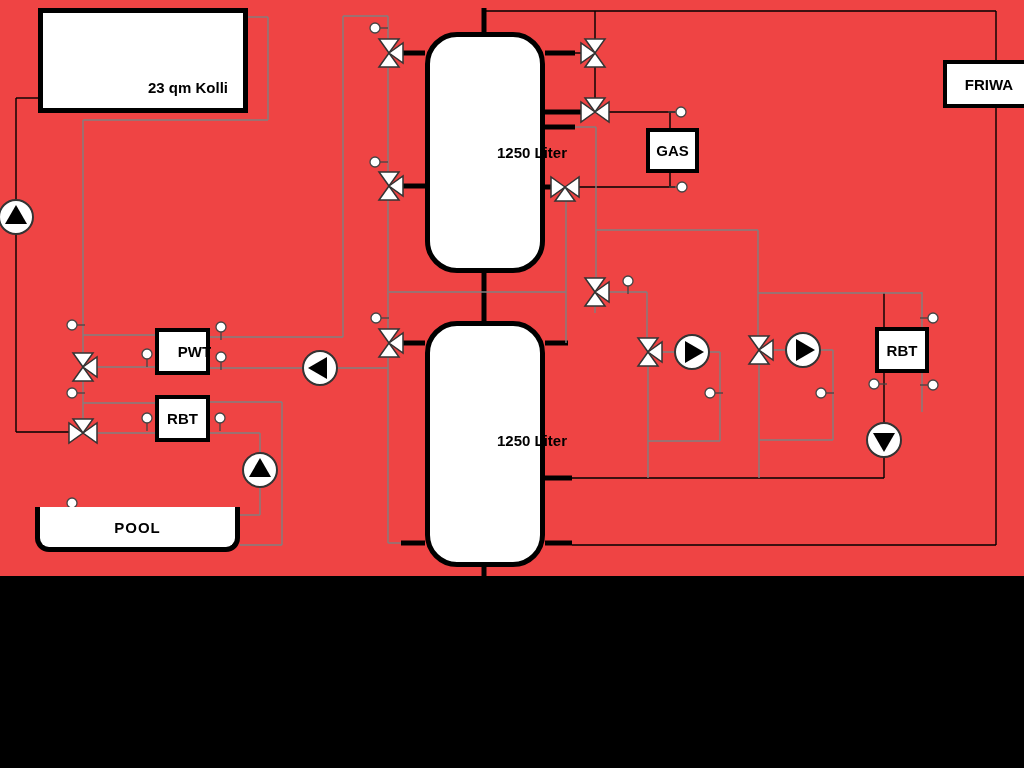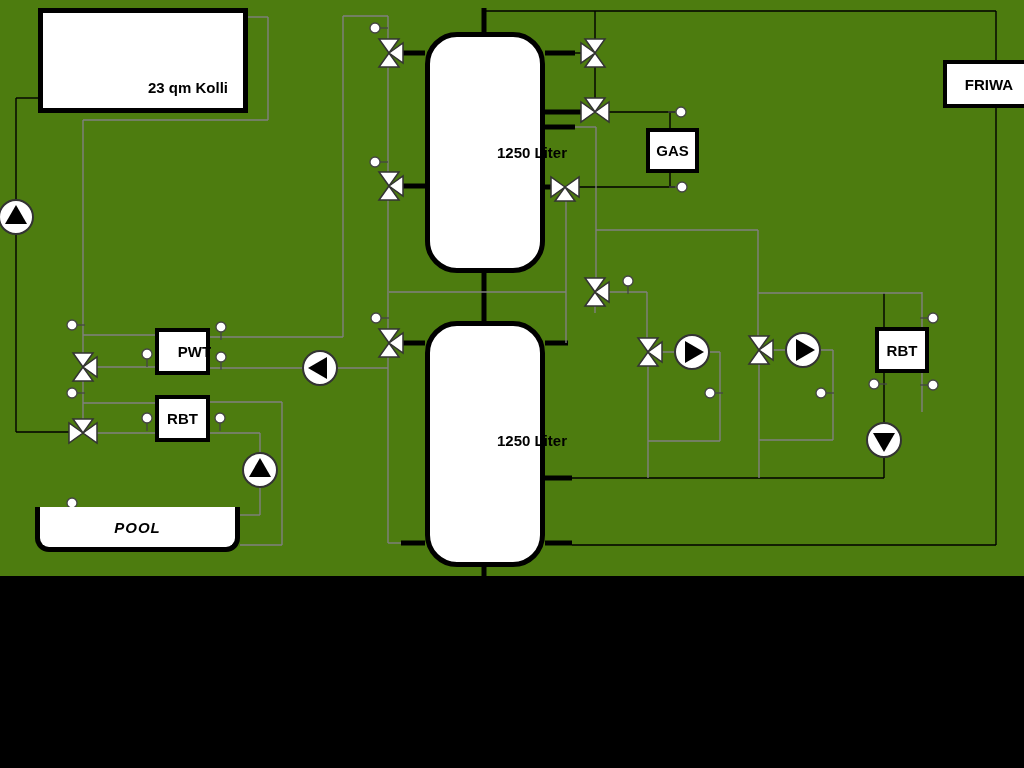--- a/index.html
+++ b/index.html
@@ -1,29 +1,29 @@
 <!DOCTYPE html>
 <html><head>
 <meta charset="utf-8">
 <style>
   html,body{margin:0;padding:0;background:#fff;}
-  #stage{position:relative;width:1024px;height:768px;background:#4d7c0f;overflow:hidden;
+  #stage{position:relative;width:1024px;height:768px;background:#ef4444;overflow:hidden;
          font-family:"Liberation Sans",sans-serif;}
   #diagram{position:absolute;left:0;top:0;width:1024px;height:577px;}
   svg{position:absolute;left:0;top:0;}
   .box{position:absolute;box-sizing:border-box;border:4px solid #000;background:#fff;
        display:flex;align-items:center;justify-content:center;
        font-size:15px;font-weight:bold;color:#000;}
   .box.thick{border-width:5px;}
   .tank{position:absolute;box-sizing:border-box;border:5px solid #000;border-radius:32px;background:#fff;}
   .tank-label{position:absolute;width:120px;text-align:center;font-size:15px;font-weight:bold;padding-left:47px;}
   .pool{position:absolute;box-sizing:border-box;background:#fff;
         border-left:5px solid #000;border-right:5px solid #000;border-bottom:5px solid #000;
         border-radius:0 0 14px 14px;display:flex;align-items:center;justify-content:center;
-        font-size:15px;font-weight:bold;letter-spacing:1px;font-style:italic;}
+        font-size:15px;font-weight:bold;letter-spacing:1px;}
   .collector-label{position:absolute;right:15px;bottom:12px;font-size:15px;font-weight:bold;}
   #band{position:absolute;left:0;top:576px;width:1024px;height:192px;background:#000;}
 </style>
 </head>
 <body>
 
 <div id="stage">
   <div id="diagram">
     <svg id="pipes-svg" width="1024" height="577" viewBox="0 0 1024 577">
         <line x1="484" y1="8" x2="484" y2="32" stroke="#000000" stroke-width="5" stroke-linecap="butt"></line>

